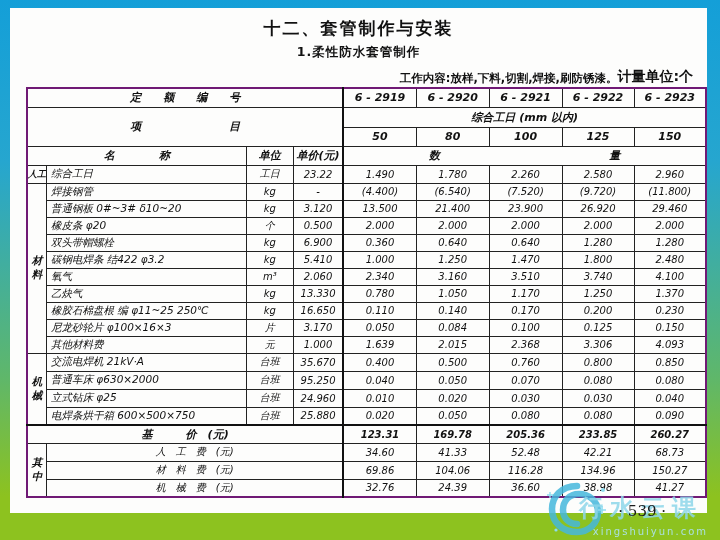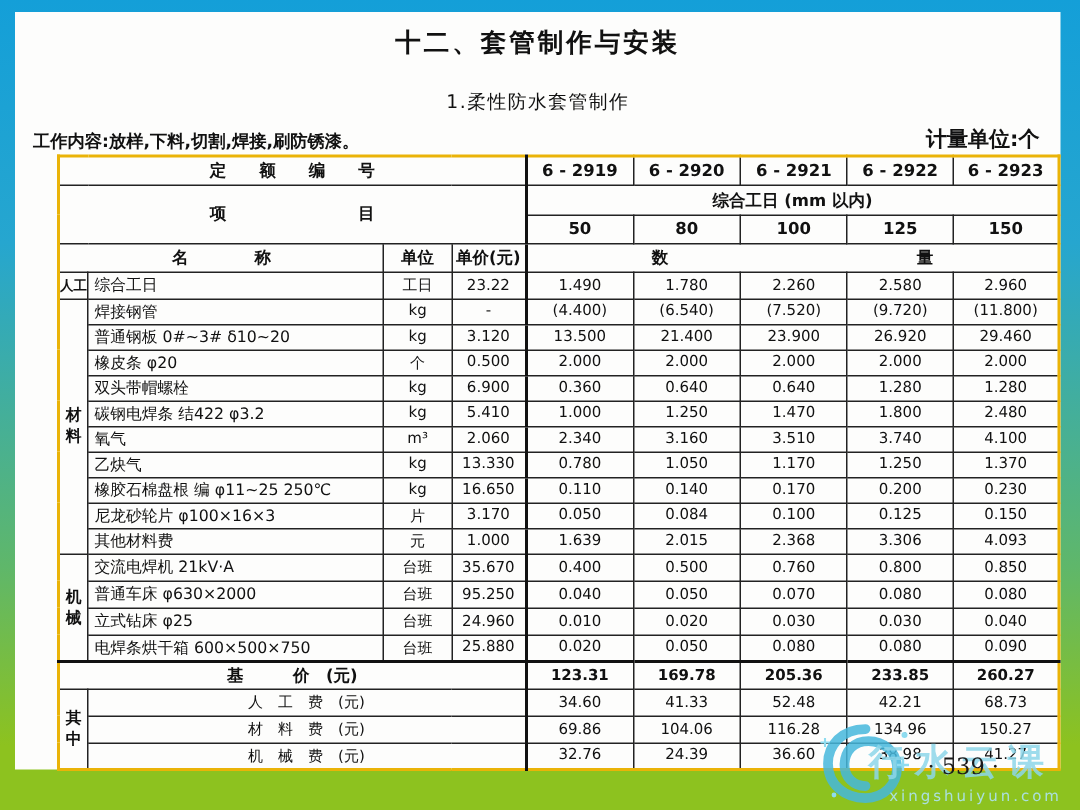--- a/index.html
+++ b/index.html
@@ -3,25 +3,25 @@
 <meta charset="utf-8">
 <style>
   html,body{margin:0;padding:0;}
   .frame{
     position:relative;width:720px;height:540px;overflow:hidden;
     background:linear-gradient(180deg,#149fd8 0%,#26a6cf 30%,#5fb76a 70%,#8dc21f 92%,#8dc21f 100%);
     font-family:"DejaVu Sans","Liberation Sans",sans-serif;color:#111;
   }
   .page{position:absolute;left:10px;top:8px;right:13px;bottom:27px;background:#fdfdfc;}
   .title{text-align:center;font-size:17px;font-weight:bold;letter-spacing:2px;padding-top:9px;}
-  .subtitle{text-align:center;font-size:12.5px;font-weight:normal;margin-top:20px;letter-spacing:1px;}
-  .meta-row{display:flex;justify-content:space-between;align-items:flex-end;margin:7px 14px 1px 12px;}
+  .subtitle{text-align:center;font-size:12.5px;font-weight:bold;margin-top:4px;letter-spacing:1px;}
+  .meta-row{display:flex;justify-content:flex-end;align-items:flex-end;margin:7px 14px 1px 12px;}
   .work{font-size:11.5px;font-weight:bold;}
   .unit-note{font-size:14px;font-weight:bold;}
-  table{border-collapse:collapse;table-layout:fixed;border:2px solid #eab308;margin-left:28px;}
+  table{border-collapse:collapse;table-layout:fixed;border:2px solid #701a75;margin-left:16px;font-style:italic;}
   td{border:1px solid #222;padding:0;font-size:10px;text-align:center;overflow:hidden;white-space:nowrap;vertical-align:middle;}
   td.name{text-align:left;padding-left:4px;font-size:10.5px;}
   td.hdr{font-size:11px;font-weight:bold;}
   td.dsep{border-left:2px solid #111;}
   tr.base-row td{border-top:2px solid #111;font-weight:bold;}
   .catcell{font-size:9px;font-weight:bold;padding:0;}
   .catstack{display:flex;flex-direction:column;justify-content:space-around;align-items:center;height:100%;font-size:10.5px;font-weight:bold;}
   .qtycell{display:flex;justify-content:space-around;align-items:center;height:100%;font-weight:bold;font-size:11px;}
   .pageno{position:absolute;right:54px;bottom:20px;font-family:"DejaVu Serif","Liberation Serif",serif;font-size:15px;color:#1b1b1b;z-index:6;}
   .wm-text{position:absolute;right:17px;bottom:16px;font-size:24px;font-weight:bold;color:#8ed7ea;letter-spacing:7px;opacity:.85;z-index:5;}

